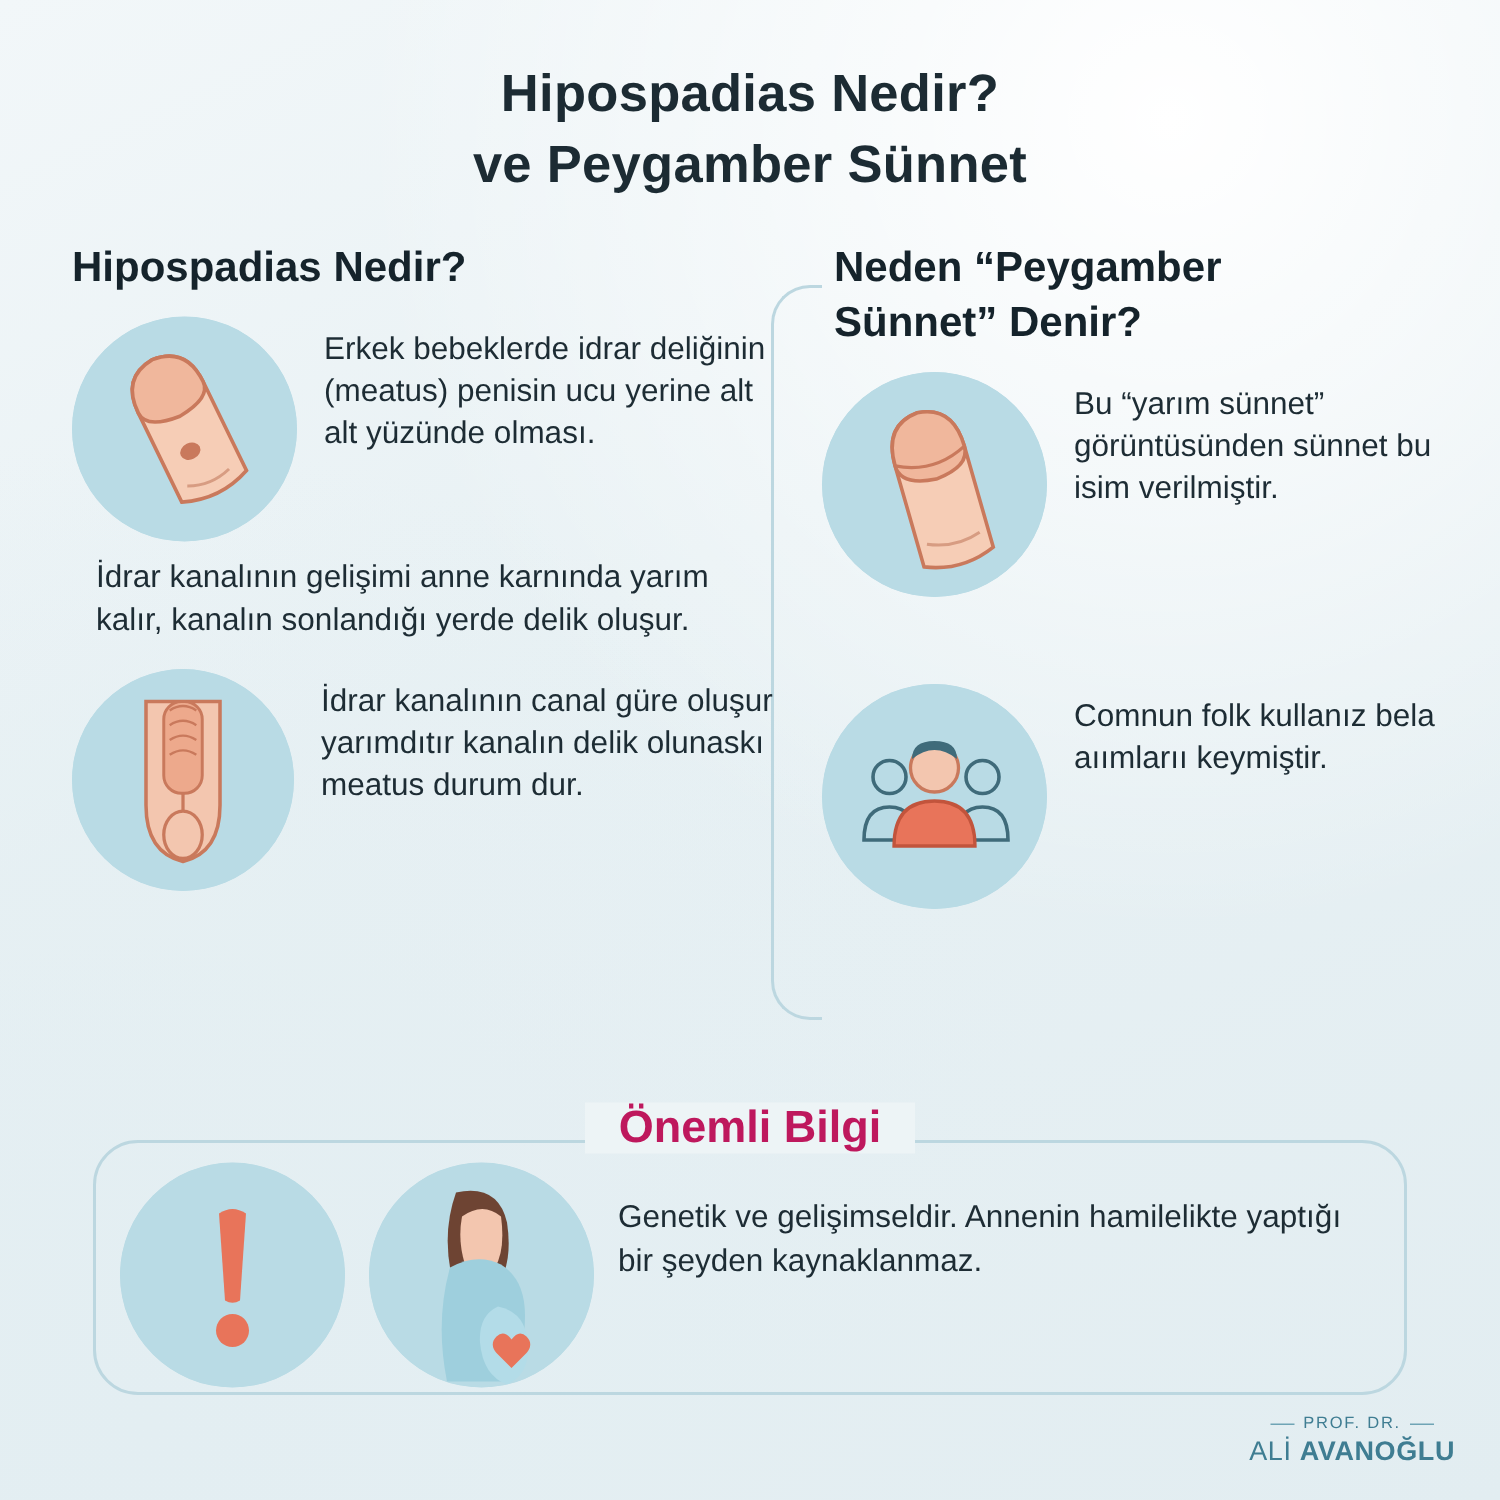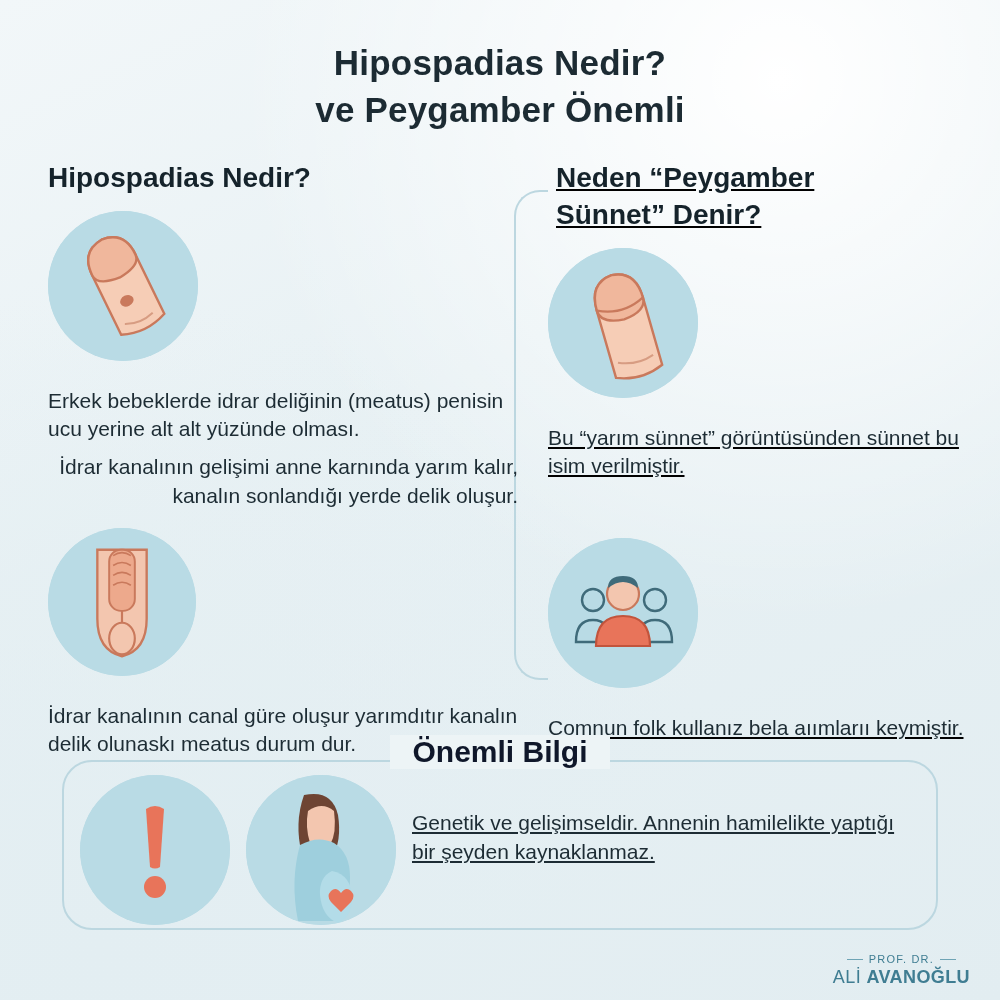--- a/index.html
+++ b/index.html
@@ -41,21 +41,21 @@
     letter-spacing: 0.2px;
     line-height: 1.34;
   }
 
   
   .col {
     position: absolute;
     top: 160px;
   }
   .col-left  { left: 48px;  width: 470px; }
-  .col-right { left: 548px; width: 420px; text-decoration: underline; }
+  .col-right { left: 548px; width: 420px; }
 
   .col-heading {
     font-size: 28px;
     font-weight: bold;
     color: #15232b;
     line-height: 1.32;
     margin: 0 0 14px 0;
   }
   .col-right .col-heading { margin-left: 8px; }
 
@@ -71,21 +71,20 @@
     border-radius: 26px 0 0 26px;
     box-sizing: border-box;
   }
 
   
   .row {
     display: flex;
     align-items: flex-start;
     gap: 18px;
     margin-bottom: 10px;
-    flex-direction: column;
   }
   .circle-img {
     flex: 0 0 auto;
     width: 150px;
     height: 150px;
     border-radius: 50%;
     background: #b9dbe5;
     position: relative;
     overflow: hidden;
   }
@@ -97,22 +96,21 @@
     color: #1d2c34;
     padding-top: 8px;
   }
   .row-text p { margin: 0 0 14px 0; }
   .row-text p:last-child { margin-bottom: 0; }
 
   .para {
     font-size: 21px;
     line-height: 1.36;
     color: #1d2c34;
-    margin: 10px 0 18px 6px;
-    text-align: right;
+    margin: 10px 0 18px 16px;
   }
 
   
   .bottom-panel {
     position: absolute;
     left: 62px;
     top: 760px;
     width: 876px;
     height: 170px;
     border: 2px solid #bcd7e0;
@@ -125,45 +123,45 @@
     left: 0;
     width: 1000px;
     text-align: center;
   }
   .bottom-title span {
     display: inline-block;
     background: #edf4f6;
     padding: 0 22px;
     font-size: 30px;
     font-weight: bold;
-    color: #0f172a;
+    color: #be185d;
   }
   .bottom-content {
     position: absolute;
     left: 80px;
     top: 775px;
     width: 840px;
     display: flex;
     align-items: flex-start;
     gap: 16px;
   }
   .bottom-text {
     font-size: 21px;
     line-height: 1.4;
     color: #1d2c34;
     padding-top: 22px;
   }
-  .bottom-text p { margin: 11px 0 16px 0; text-decoration: underline; }
+  .bottom-text p { margin: 0 0 16px 0; }
   .bottom-text p:last-child { margin-bottom: 0; }
 
   
   .signature {
     position: absolute;
     right: 30px;
-    bottom: 12px;
+    bottom: 22px;
     text-align: center;
     color: #3f7d92;
     line-height: 1.15;
   }
   .sig-top {
     font-size: 11px;
     letter-spacing: 1.2px;
     position: relative;
     display: inline-block;
     padding: 0 4px;
@@ -181,21 +179,21 @@
   .sig-main { font-size: 18px; letter-spacing: 0.4px; }
   .sig-main b { font-weight: bold; }
 </style>
 </head>
 <body>
 
 <div class="poster">
 
   <div class="title-block">
     <div class="title-line">Hipospadias Nedir?</div>
-    <div class="title-line">ve Peygamber Önemli</div>
+    <div class="title-line">ve Peygamber Sünnet</div>
   </div>
 
   <div class="bracket"></div>
 
   <div class="col col-left">
     <div class="col-heading">Hipospadias Nedir?</div>
 
     <div class="row">
       <div class="circle-img">
         <svg viewBox="0 0 150 150" width="150" height="150">

